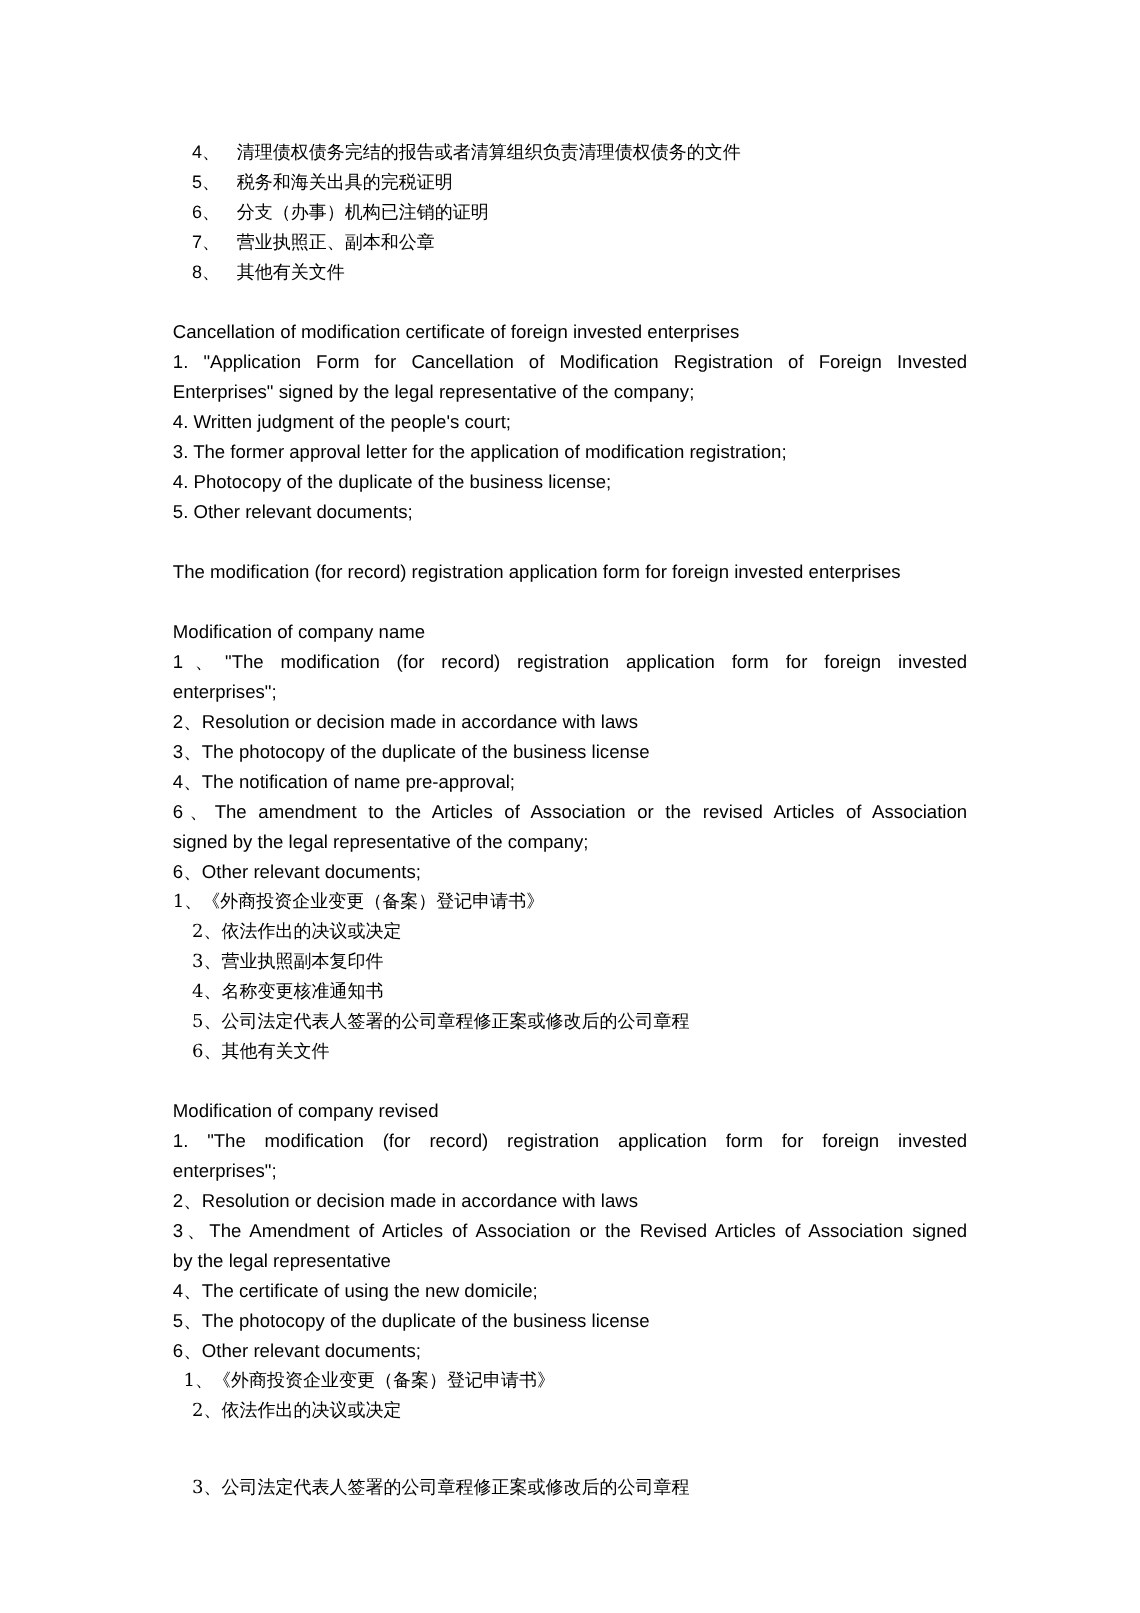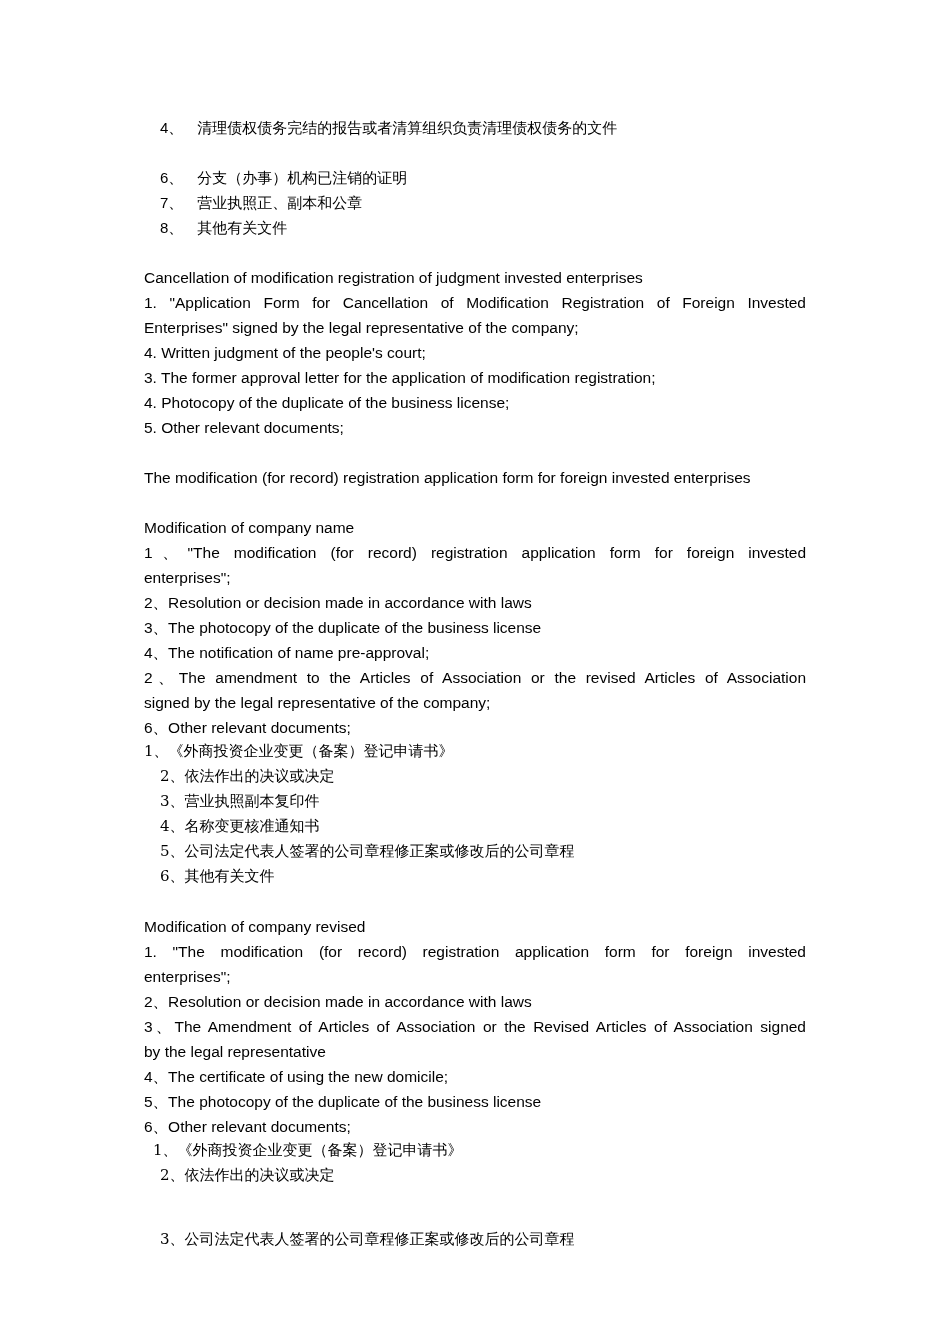--- a/index.html
+++ b/index.html
@@ -20,41 +20,42 @@
     .ind1 { left: 160px; }
     .ind0b { left: 153px; }
     .gap { display: inline-block; width: 14px; }
   </style>
 </head>
 <body>
 
 <div class="page">
 
   <div class="ln ind1 cn" style="top:115px"><span class="num">4、</span><span class="gap"></span><span>清理债权债务完结的报告或者清算组织负责清理债权债务的文件</span></div>
+  <div class="ln ind1 cn" style="top:140px"><span class="num">5、</span><span class="gap"></span><span>税务和海关出具的完税证明</span></div>
   <div class="ln ind1 cn" style="top:165px"><span class="num">6、</span><span class="gap"></span><span>分支（办事）机构已注销的证明</span></div>
   <div class="ln ind1 cn" style="top:190px"><span class="num">7、</span><span class="gap"></span><span>营业执照正、副本和公章</span></div>
   <div class="ln ind1 cn" style="top:215px"><span class="num">8、</span><span class="gap"></span><span>其他有关文件</span></div>
 
-  <div class="ln" style="top:265px">Cancellation of modification registration of judgment invested enterprises</div>
+  <div class="ln" style="top:265px">Cancellation of modification certificate of foreign invested enterprises</div>
   <div class="ln just" style="top:290px">1. "Application Form for Cancellation of Modification Registration of Foreign Invested</div>
   <div class="ln" style="top:315px">Enterprises" signed by the legal representative of the company;</div>
   <div class="ln" style="top:340px">4. Written judgment of the people's court;</div>
   <div class="ln" style="top:365px">3. The former approval letter for the application of modification registration;</div>
   <div class="ln" style="top:390px">4. Photocopy of the duplicate of the business license;</div>
   <div class="ln" style="top:415px">5. Other relevant documents;</div>
 
   <div class="ln" style="top:515px">Modification of company name</div>
 
   <div class="ln" style="top:465px">The modification (for record) registration application form for foreign invested enterprises</div>
   <div class="ln just" style="top:540px">1、"The modification (for record) registration application form for foreign invested</div>
   <div class="ln" style="top:565px">enterprises";</div>
   <div class="ln" style="top:590px">2、Resolution or decision made in accordance with laws</div>
   <div class="ln" style="top:615px">3、The photocopy of the duplicate of the business license</div>
   <div class="ln" style="top:640px">4、The notification of name pre-approval;</div>
-  <div class="ln just" style="top:665px">2、The amendment to the Articles of Association or the revised Articles of Association</div>
+  <div class="ln just" style="top:665px">6、The amendment to the Articles of Association or the revised Articles of Association</div>
   <div class="ln" style="top:690px">signed by the legal representative of the company;</div>
   <div class="ln" style="top:715px">6、Other relevant documents;</div>
 
   <div class="ln cn" style="top:739px">1、《外商投资企业变更（备案）登记申请书》</div>
   <div class="ln ind1 cn" style="top:764px">2、依法作出的决议或决定</div>
   <div class="ln ind1 cn" style="top:789px">3、营业执照副本复印件</div>
   <div class="ln ind1 cn" style="top:814px">4、名称变更核准通知书</div>
   <div class="ln ind1 cn" style="top:839px">5、公司法定代表人签署的公司章程修正案或修改后的公司章程</div>
   <div class="ln ind1 cn" style="top:864px">6、其他有关文件</div>
 

